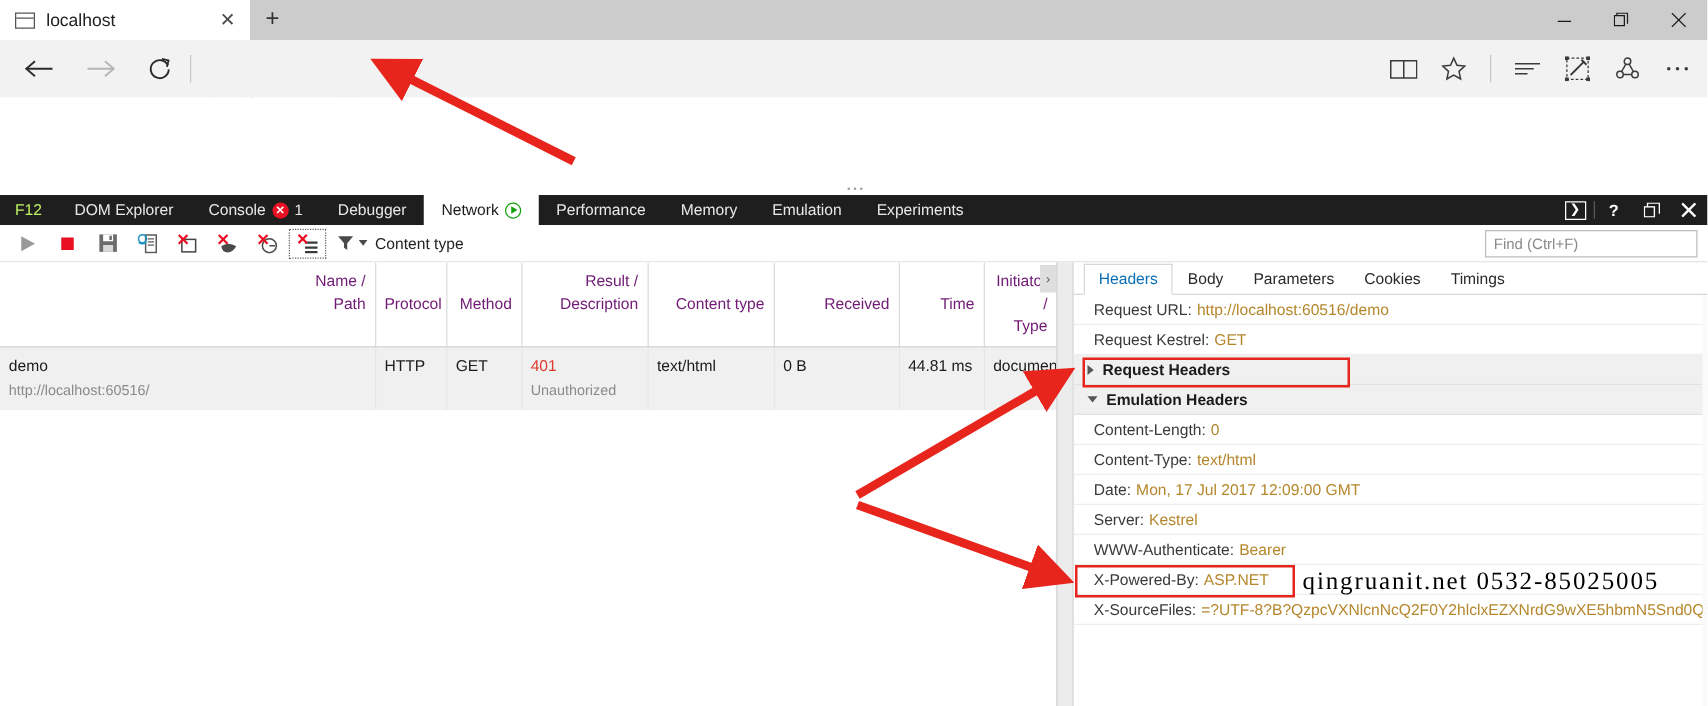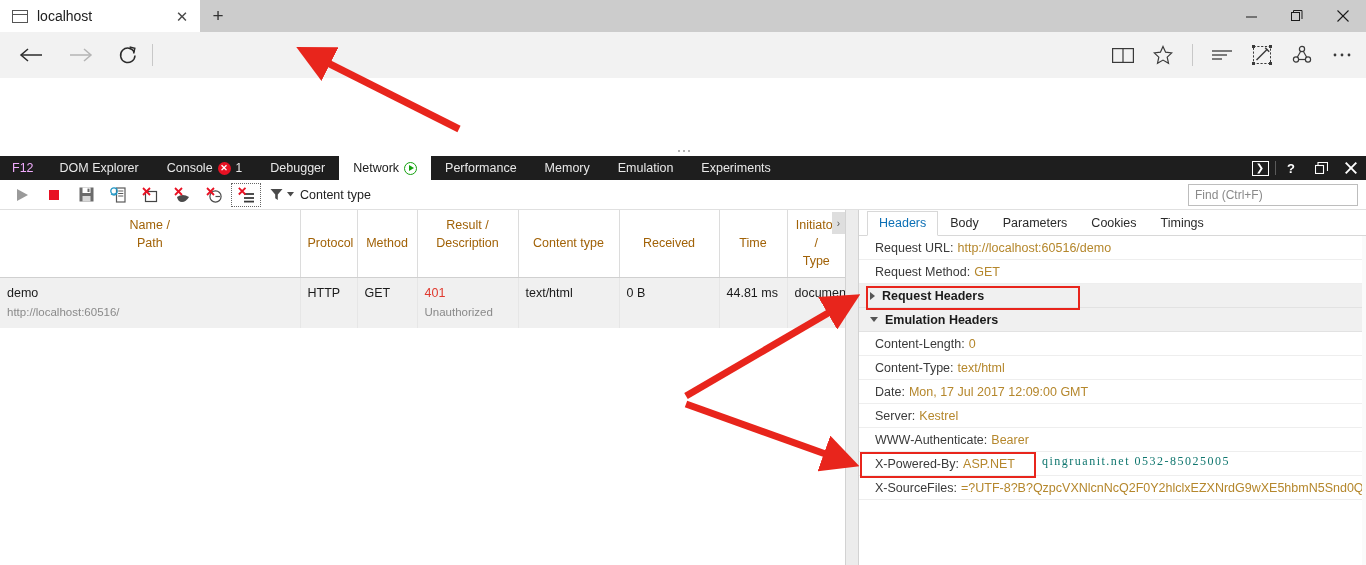--- a/index.html
+++ b/index.html
@@ -88,21 +88,21 @@
   .devtools {
     position: absolute; left: 0; top: 156px; width: 1366px; height: 409px;
     background: #ffffff;
   }
   .dt-tabbar {
     position: relative; width: 1366px; height: 24px; background: #1e1e1e;
     display: flex; align-items: stretch;
   }
   .dt-f12 {
     display: flex; align-items: center; padding: 0 12px 0 12px;
-    font-size: 12.5px; color: #f0abfc;
+    font-size: 12.5px; color: #bef264;
   }
   .dt-tab {
     display: flex; align-items: center; gap: 5px; padding: 0 14px;
     font-size: 12.5px; color: #e8e8e8; white-space: nowrap;
   }
   .dt-tab.active { background: #ffffff; color: #1b1b1b; }
   .badge-err {
     width: 13px; height: 13px; border-radius: 50%; background: #e81123;
     color: #fff; font-size: 9px; display: inline-flex; align-items: center;
     justify-content: center; font-weight: bold;
@@ -151,21 +151,21 @@
     color: #8a8a8a; padding: 0 6px; display: flex; align-items: center;
   }
 
   
   .net-wrap {
     position: absolute; left: 0; top: 54px; width: 845px; height: 355px;
     background: #fff; overflow: hidden;
   }
   table.nettable { width: 845px; border-collapse: collapse; table-layout: fixed; }
   table.nettable th {
-    font-weight: normal; font-size: 12.5px; color: #a16207; text-align: center;
+    font-weight: normal; font-size: 12.5px; color: #701a75; text-align: right;
     vertical-align: top; padding: 6px 7px 7px 7px; border-right: 1px solid #dcdcdc;
     border-bottom: 1px solid #d0d0d0; background: #fff; line-height: 1.45;
   }
   table.nettable td {
     font-size: 12.5px; color: #1b1b1b; vertical-align: top;
     padding: 6px 7px 7px 7px; border-right: 1px solid #e6e6e6;
     background: #f0f0f0; line-height: 1.45;
   }
   .sub { color: #8a8a8a; font-size: 11.5px; }
   .code401 { color: #e03a2f; }
@@ -212,21 +212,21 @@
   .tri-d { width: 0; height: 0; border-top: 5px solid #555; border-left: 4px solid transparent; border-right: 4px solid transparent; }
   .statusdot {
     width: 10px; height: 10px; border-radius: 50%; background: #e81123;
     display: inline-block; margin: 0 5px 0 6px;
   }
   .redbox {
     position: absolute; border: 2px solid #e8251c; pointer-events: none;
   }
   .watermark {
     position: absolute; left: 1042px; top: 454px; font-family: "Liberation Serif", serif;
-    font-size: 12px; color: #0f766e; letter-spacing: 1.5px; white-space: nowrap;
+    font-size: 20px; color: #000000; letter-spacing: 1.5px; white-space: nowrap;
   }
   .panel-scroll {
     position: absolute; right: 0; top: 26px; width: 4px; height: 329px; background: #fafafa;
   }
 
   svg { display: block; }
   .arrows { position: absolute; left: 0; top: 0; width: 1366px; height: 565px; pointer-events: none; }
 </style>
 </head>
 <body>
@@ -521,21 +521,21 @@
       <div class="dtab">Parameters</div>
       <div class="dtab">Cookies</div>
       <div class="dtab">Timings</div>
     </div>
 
     <div class="hrow">
       <span>Request URL:</span>
       <span class="hval">http://localhost:60516/demo</span>
     </div>
     <div class="hrow">
-      <span>Request Method:</span>
+      <span>Request Kestrel:</span>
       <span class="hval">GET</span>
     </div>
 
     <div class="hsection">
       <span class="tri-r"></span>
       <span>Request Headers</span>
     </div>
     <div class="hsection">
       <span class="tri-d"></span>
       <span>Emulation Headers</span>

